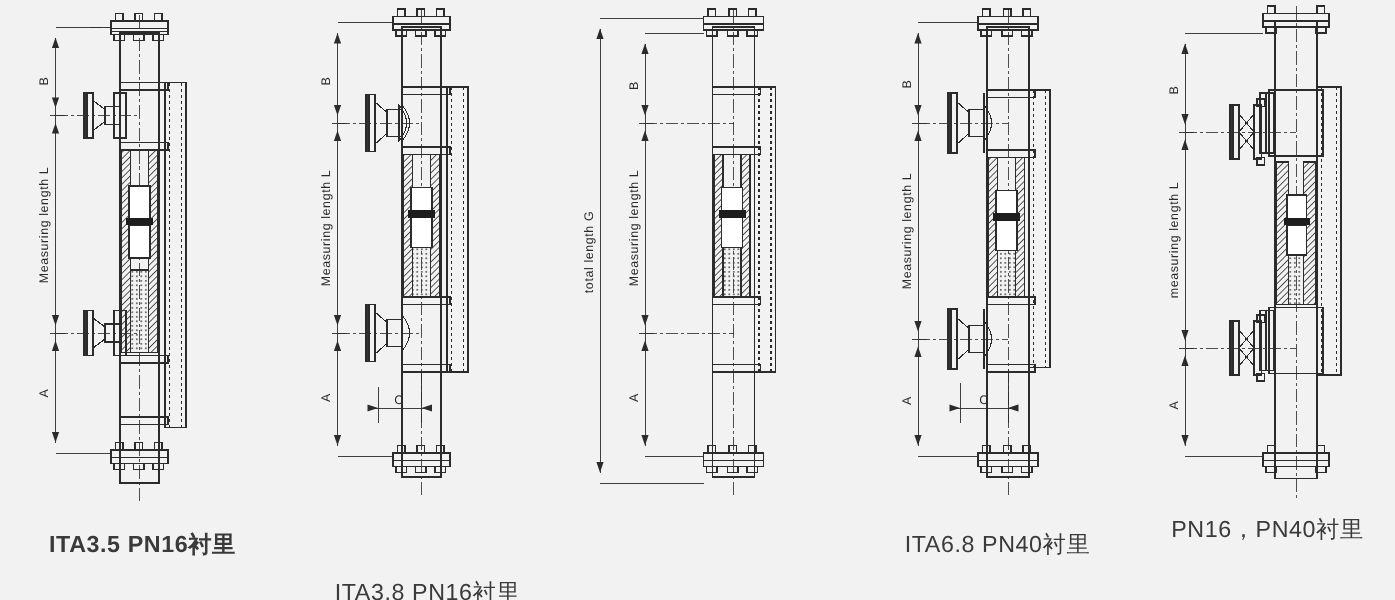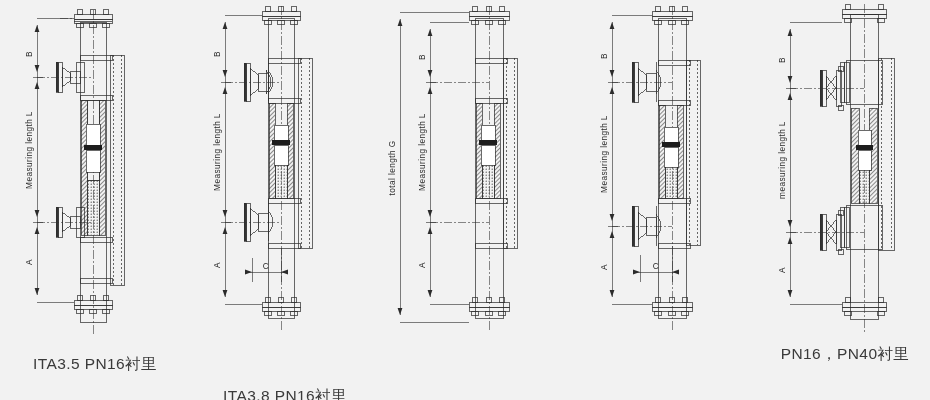--- a/index.html
+++ b/index.html
@@ -123,21 +123,21 @@
         <polygon points="37,82 34.6,89 39.4,89"></polygon>
         <polygon points="37,217 34.6,210 39.4,210"></polygon>
         <polygon points="37,227 34.6,234 39.4,234"></polygon>
         <polygon points="37,295 34.6,288 39.4,288"></polygon>
       </g>
       <text class="dimtxt" transform="translate(32,54) rotate(-90)" text-anchor="middle">B</text>
       <text class="dimtxt" transform="translate(32,150) rotate(-90)" text-anchor="middle">Measuring length L</text>
       <text class="dimtxt" transform="translate(32,262) rotate(-90)" text-anchor="middle">A</text>
     </svg>
   </div>
-  <div class="cap" style="left:0px;top:352px;width:190px;">
+  <div class="cap" style="left:0px;top:352px;width:190px;font-weight:bold;">
     <span>ITA3.5  PN16衬里</span>
   </div>
 
   <div class="fig" style="left:190px;width:190px;">
     <svg width="190" height="345" viewBox="0 0 190 345">
       <defs>
         <pattern id="hatch2" width="3" height="3" patternTransform="rotate(45)" patternUnits="userSpaceOnUse">
           <line x1="0" y1="0" x2="0" y2="3" stroke="#333" stroke-width="1.1"></line>
         </pattern>
         <pattern id="dots2" width="3" height="3" patternUnits="userSpaceOnUse">
@@ -401,20 +401,23 @@
         <polygon points="42,231 39.6,238 44.4,238"></polygon>
         <polygon points="42,297 39.6,290 44.4,290"></polygon>
         <polygon points="70,272 63,269.6 63,274.4"></polygon>
         <polygon points="102,272 109,269.6 109,274.4"></polygon>
       </g>
       <text class="dimtxt" transform="translate(37,56) rotate(-90)" text-anchor="middle">B</text>
       <text class="dimtxt" transform="translate(37,154) rotate(-90)" text-anchor="middle">Measuring length L</text>
       <text class="dimtxt" transform="translate(37,267) rotate(-90)" text-anchor="middle">A</text>
       <text class="dimtxt" x="86" y="269" text-anchor="middle">C</text>
     </svg>
+  </div>
+  <div class="cap" style="left:570px;top:352px;width:190px;">
+    <span>ITA6.8  PN40衬里</span>
   </div>
 
   <div class="fig" style="left:760px;width:170px;">
     <svg width="170" height="345" viewBox="0 0 170 345">
       <defs>
         <pattern id="hatch5" width="3" height="3" patternTransform="rotate(45)" patternUnits="userSpaceOnUse">
           <line x1="0" y1="0" x2="0" y2="3" stroke="#333" stroke-width="1.1"></line>
         </pattern>
         <pattern id="dots5" width="3" height="3" patternUnits="userSpaceOnUse">
           <circle cx="1.2" cy="1.2" r="0.62" fill="#444"></circle>

